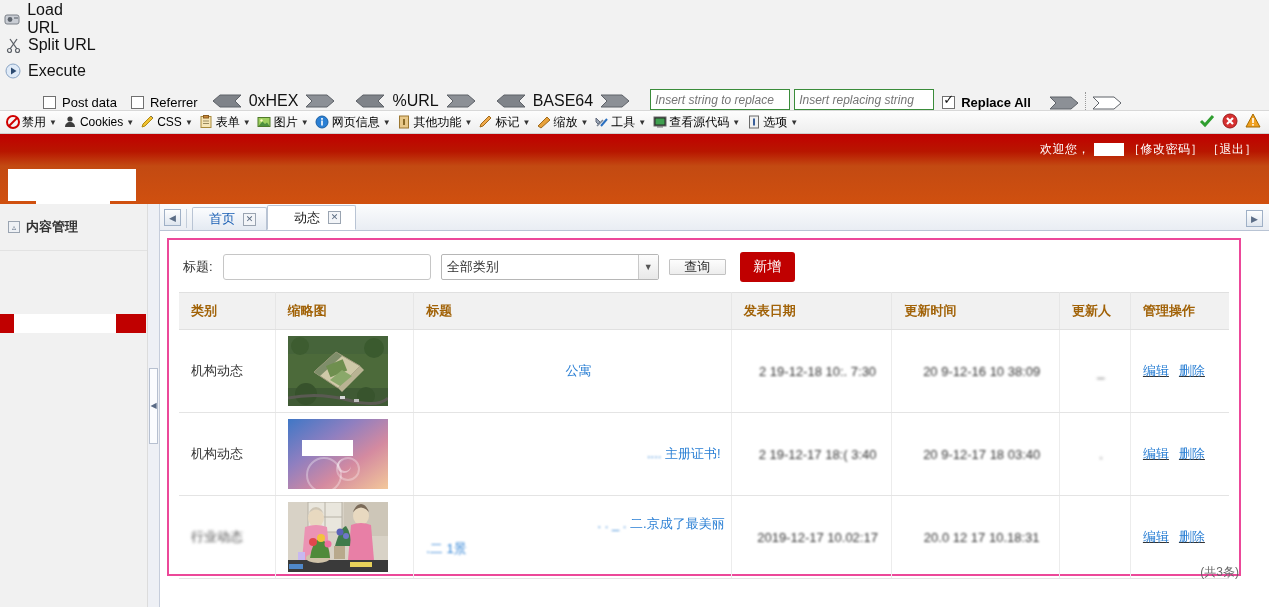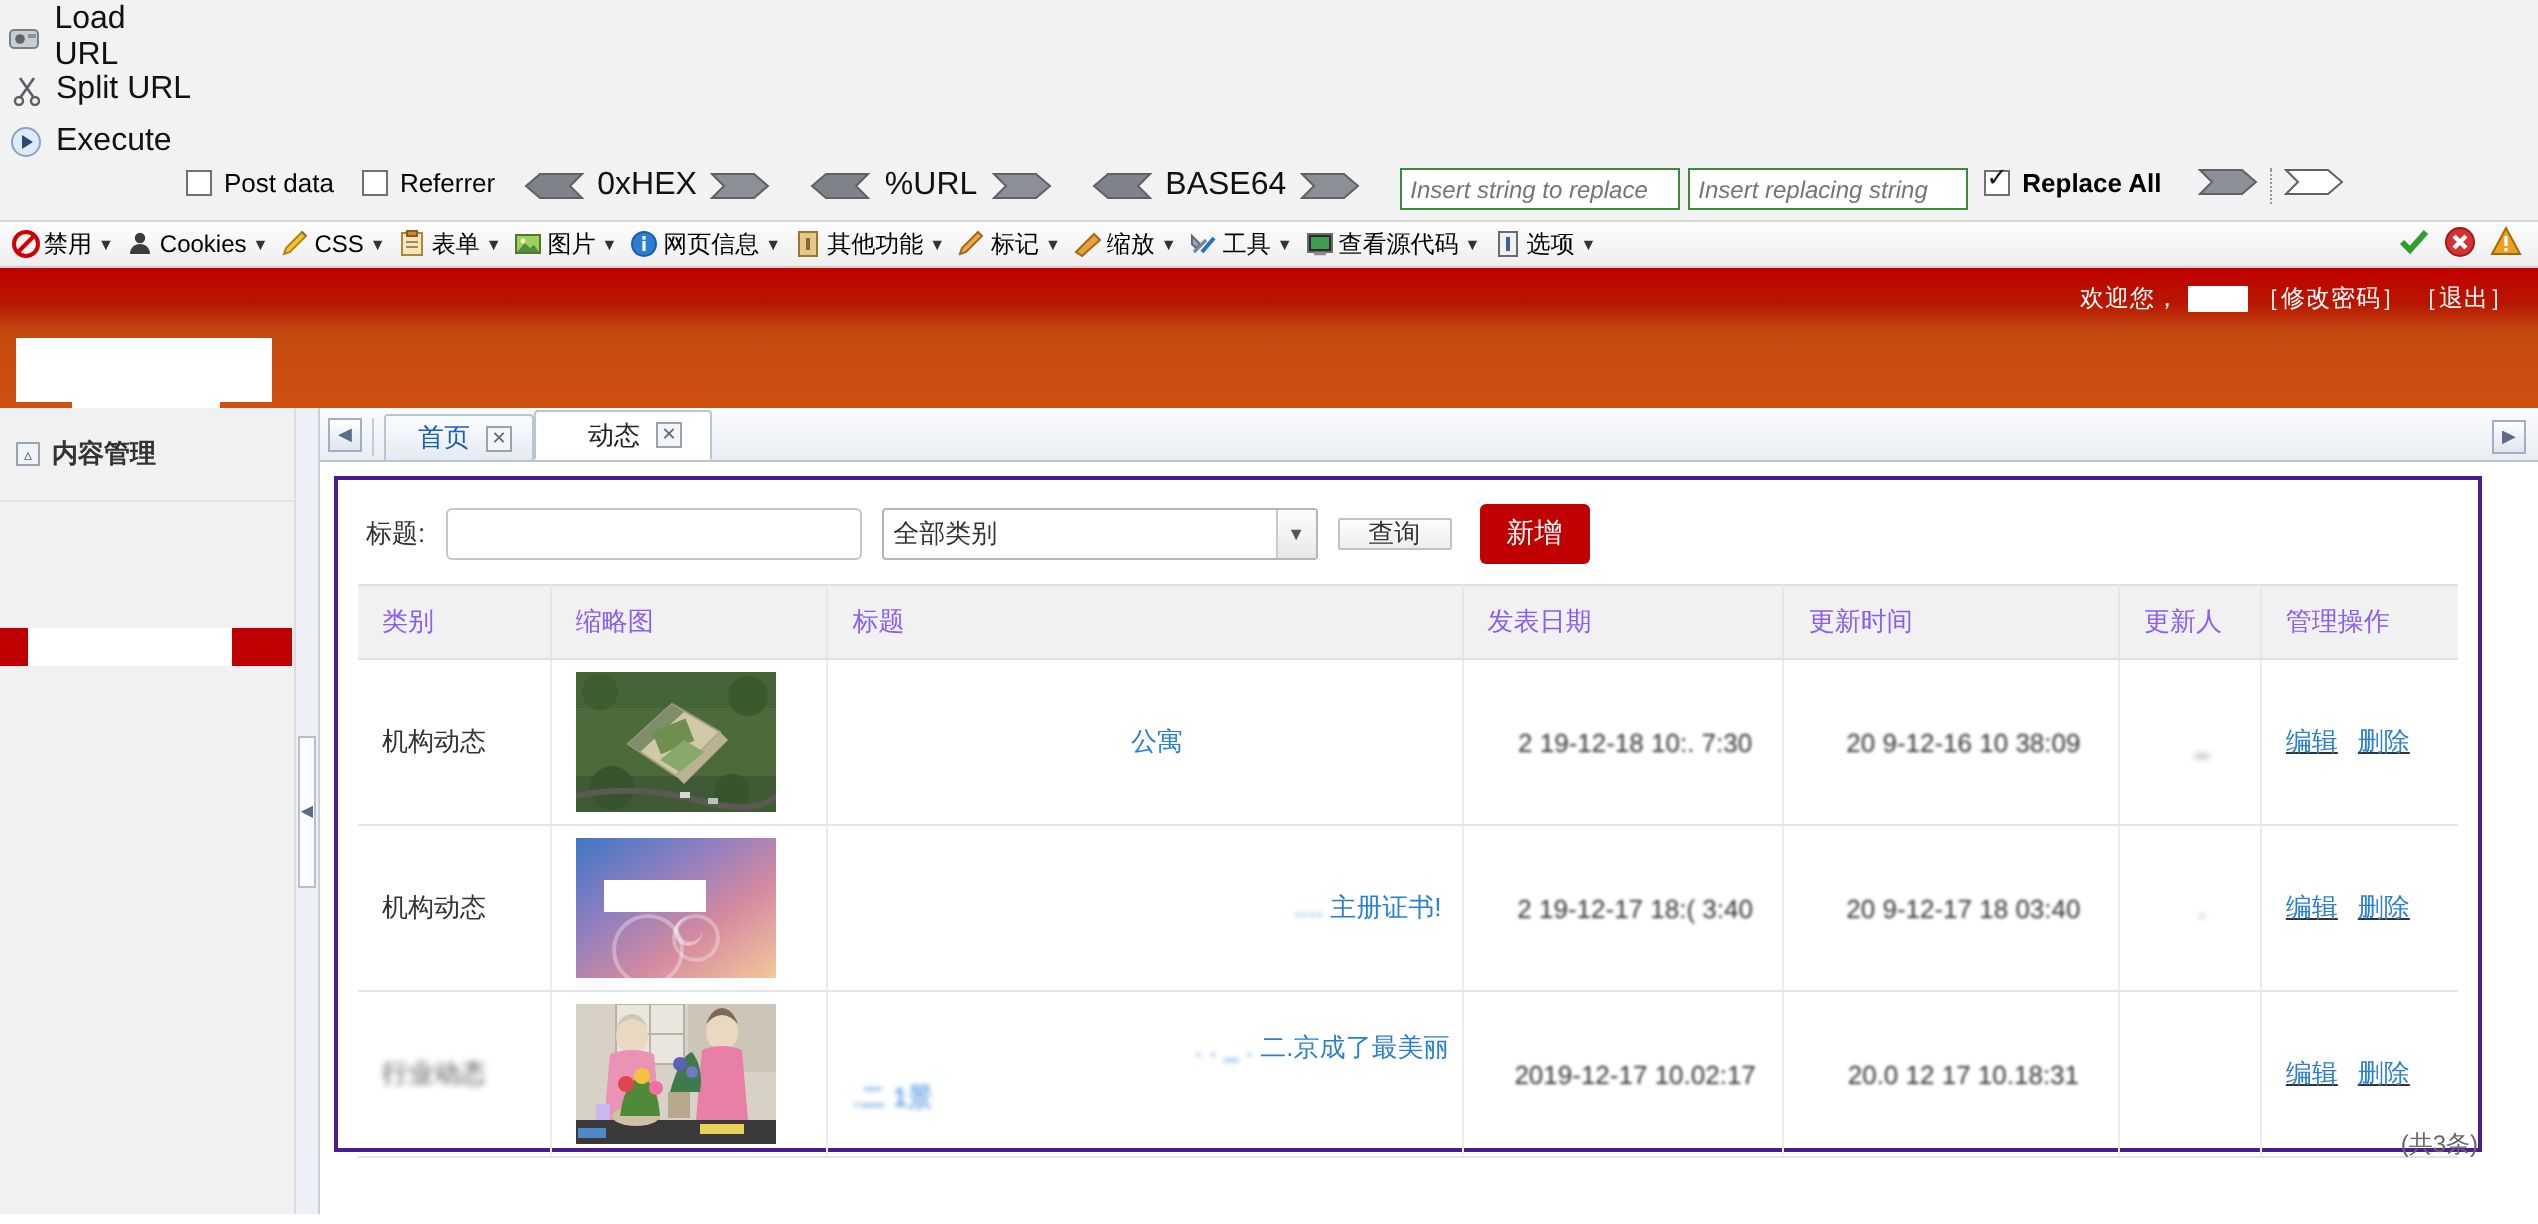--- a/index.html
+++ b/index.html
@@ -42,22 +42,22 @@
   .redact-inline {
     display:inline-block; background:#ffffff; width:92px; height:14px;
     vertical-align: -2px;
   }
   .hr-plusminus {
     position: absolute; right: 6px; top: 8px;
     width: 20px; display: flex; flex-direction: column; gap: 12px; align-items:center;
   }
   .gbtn { width:13px;height:13px; display:block; }
   .hr-row2 {
-    display: flex; align-items: flex-start; height: 26px;
-    padding-left: 93px; gap: 0px; font-size: 13px;
+    display: flex; align-items: flex-end; height: 26px;
+    padding-left: 43px; gap: 0px; font-size: 13px;
   }
   .chk { display:flex; align-items:center; margin-right: 14px; }
   .chk .box {
     width: 13px; height: 13px; border: 1px solid #707070; background:#fff;
     margin-right: 6px; display:inline-block; position:relative;
   }
   .chk .box.checked::after {
     content: "✓"; position:absolute; left:0px; top:-4px;
     font-size: 13px; color:#111; line-height: 13px;
   }
@@ -183,21 +183,21 @@
   }
   .tabright {
     position:absolute; right:6px; bottom:3px;
     width:17px;height:17px;border:1px solid #9fb0c6;background:linear-gradient(#fdfefe,#dfe6ef);
     display:flex;align-items:center;justify-content:center;font-size:9px;color:#5b6d86;
   }
 
   
   #content {
     margin: 7px 28px 0 7px;
-    border: 2px solid #4c1d95; background:#fff;
+    border: 2px solid #ec4899; background:#fff;
     height: 338px; position:relative;
   }
   #searchform {
     display:flex; align-items:center; gap:10px;
     padding: 12px 0 10px 14px;
   }
   .lbl { font-size:13px; color:#333; }
   #titleInput {
     width: 208px; height: 26px; border:1px solid #c6c6c6; border-radius:3px;
     background:#fff; outline:none; font-size:13px; padding:0 6px;
@@ -223,21 +223,21 @@
     height:30px; min-width:55px; padding:0 13px; margin-left:4px;
     background:#c00000; color:#fff; font-size:14px; border-radius:3px;
     display:flex;align-items:center;justify-content:center;
   }
 
   
   table#grid { width: calc(100% - 20px); margin: 0 10px; border-collapse: collapse; }
   #grid th {
     background:#f1f1f1; border-top:1px solid #e0e0e0; border-bottom:1px solid #e0e0e0;
     border-right:1px solid #e6e6e6;
-    font-size:13px; color:#8b5cf6; text-align:left; padding: 9px 0 9px 12px; font-weight:normal;
+    font-size:13px; color:#a16207; text-align:left; padding: 9px 0 9px 12px; font-weight:bold;
     height:32px;
   }
   #grid th:last-child { border-right:none; }
   #grid td {
     border-bottom:1px solid #e4e4e4; border-right:1px solid #ececec;
     font-size:13px; color:#333; padding: 6px 0 6px 12px; height:80px; vertical-align:middle;
   }
   #grid td:last-child{ border-right:none;text-decoration:underline;}
   .c-cat { width:98px; }
   .c-thumb { width:139px; }

